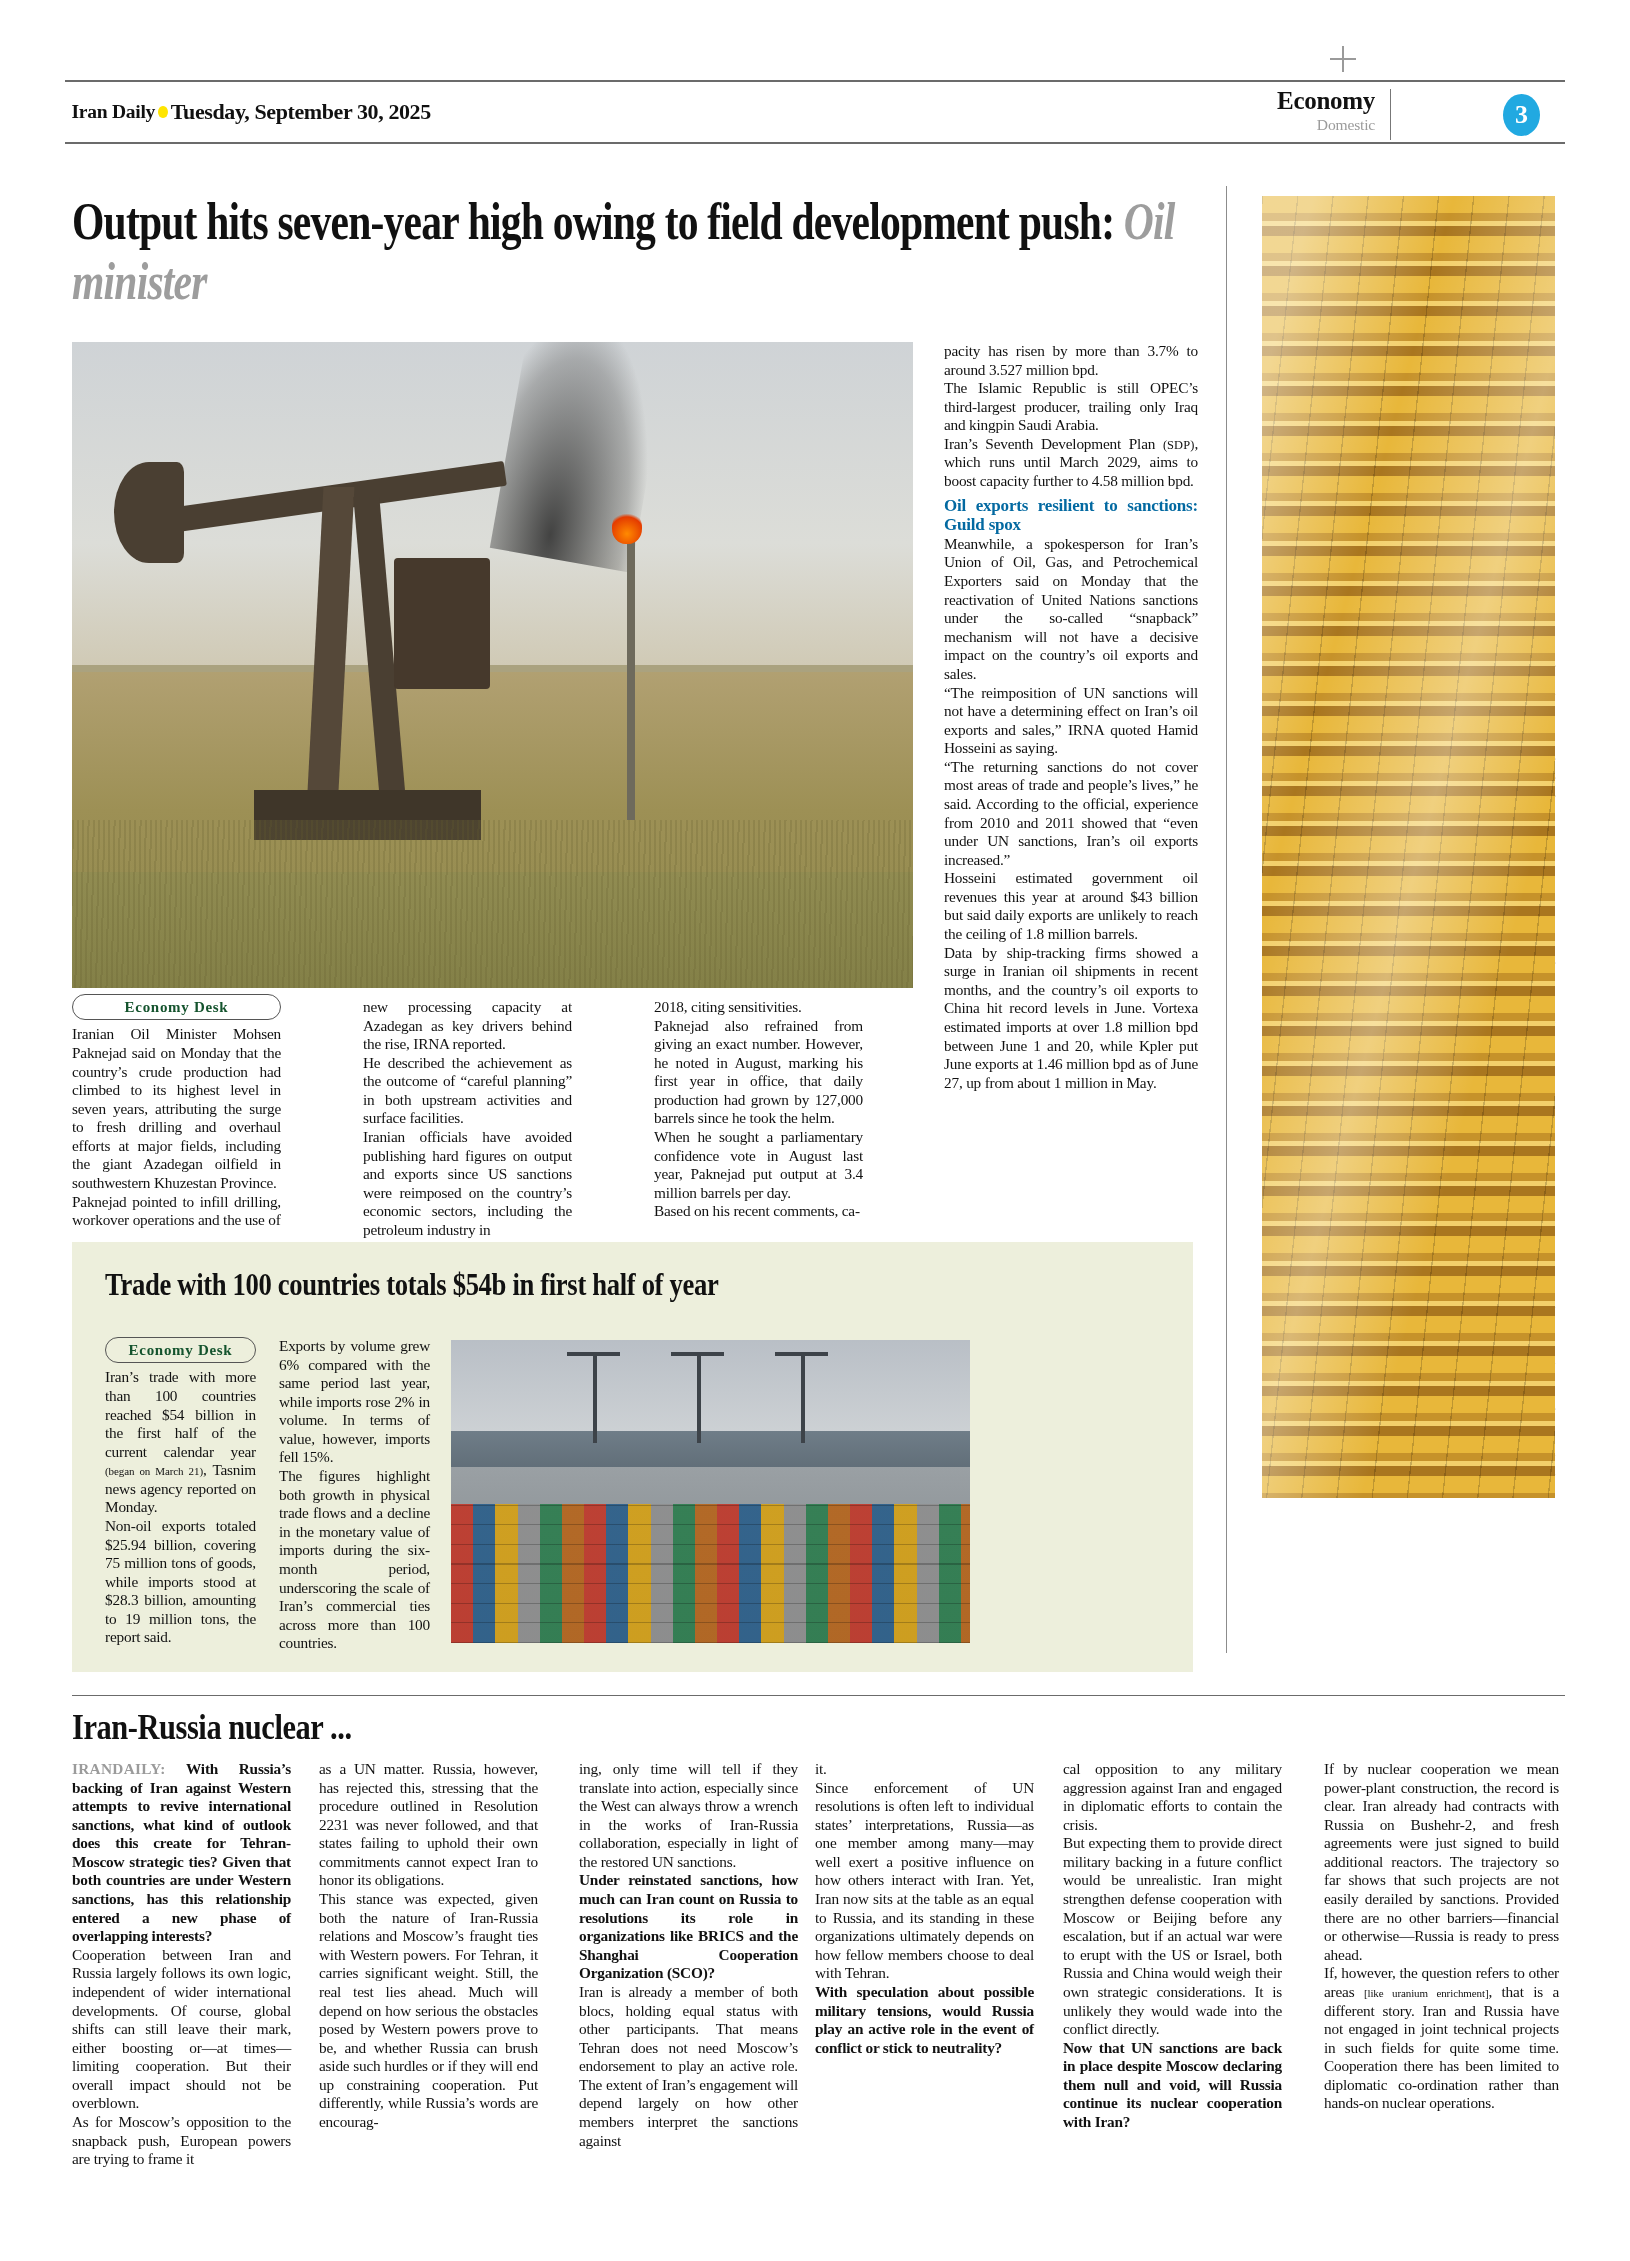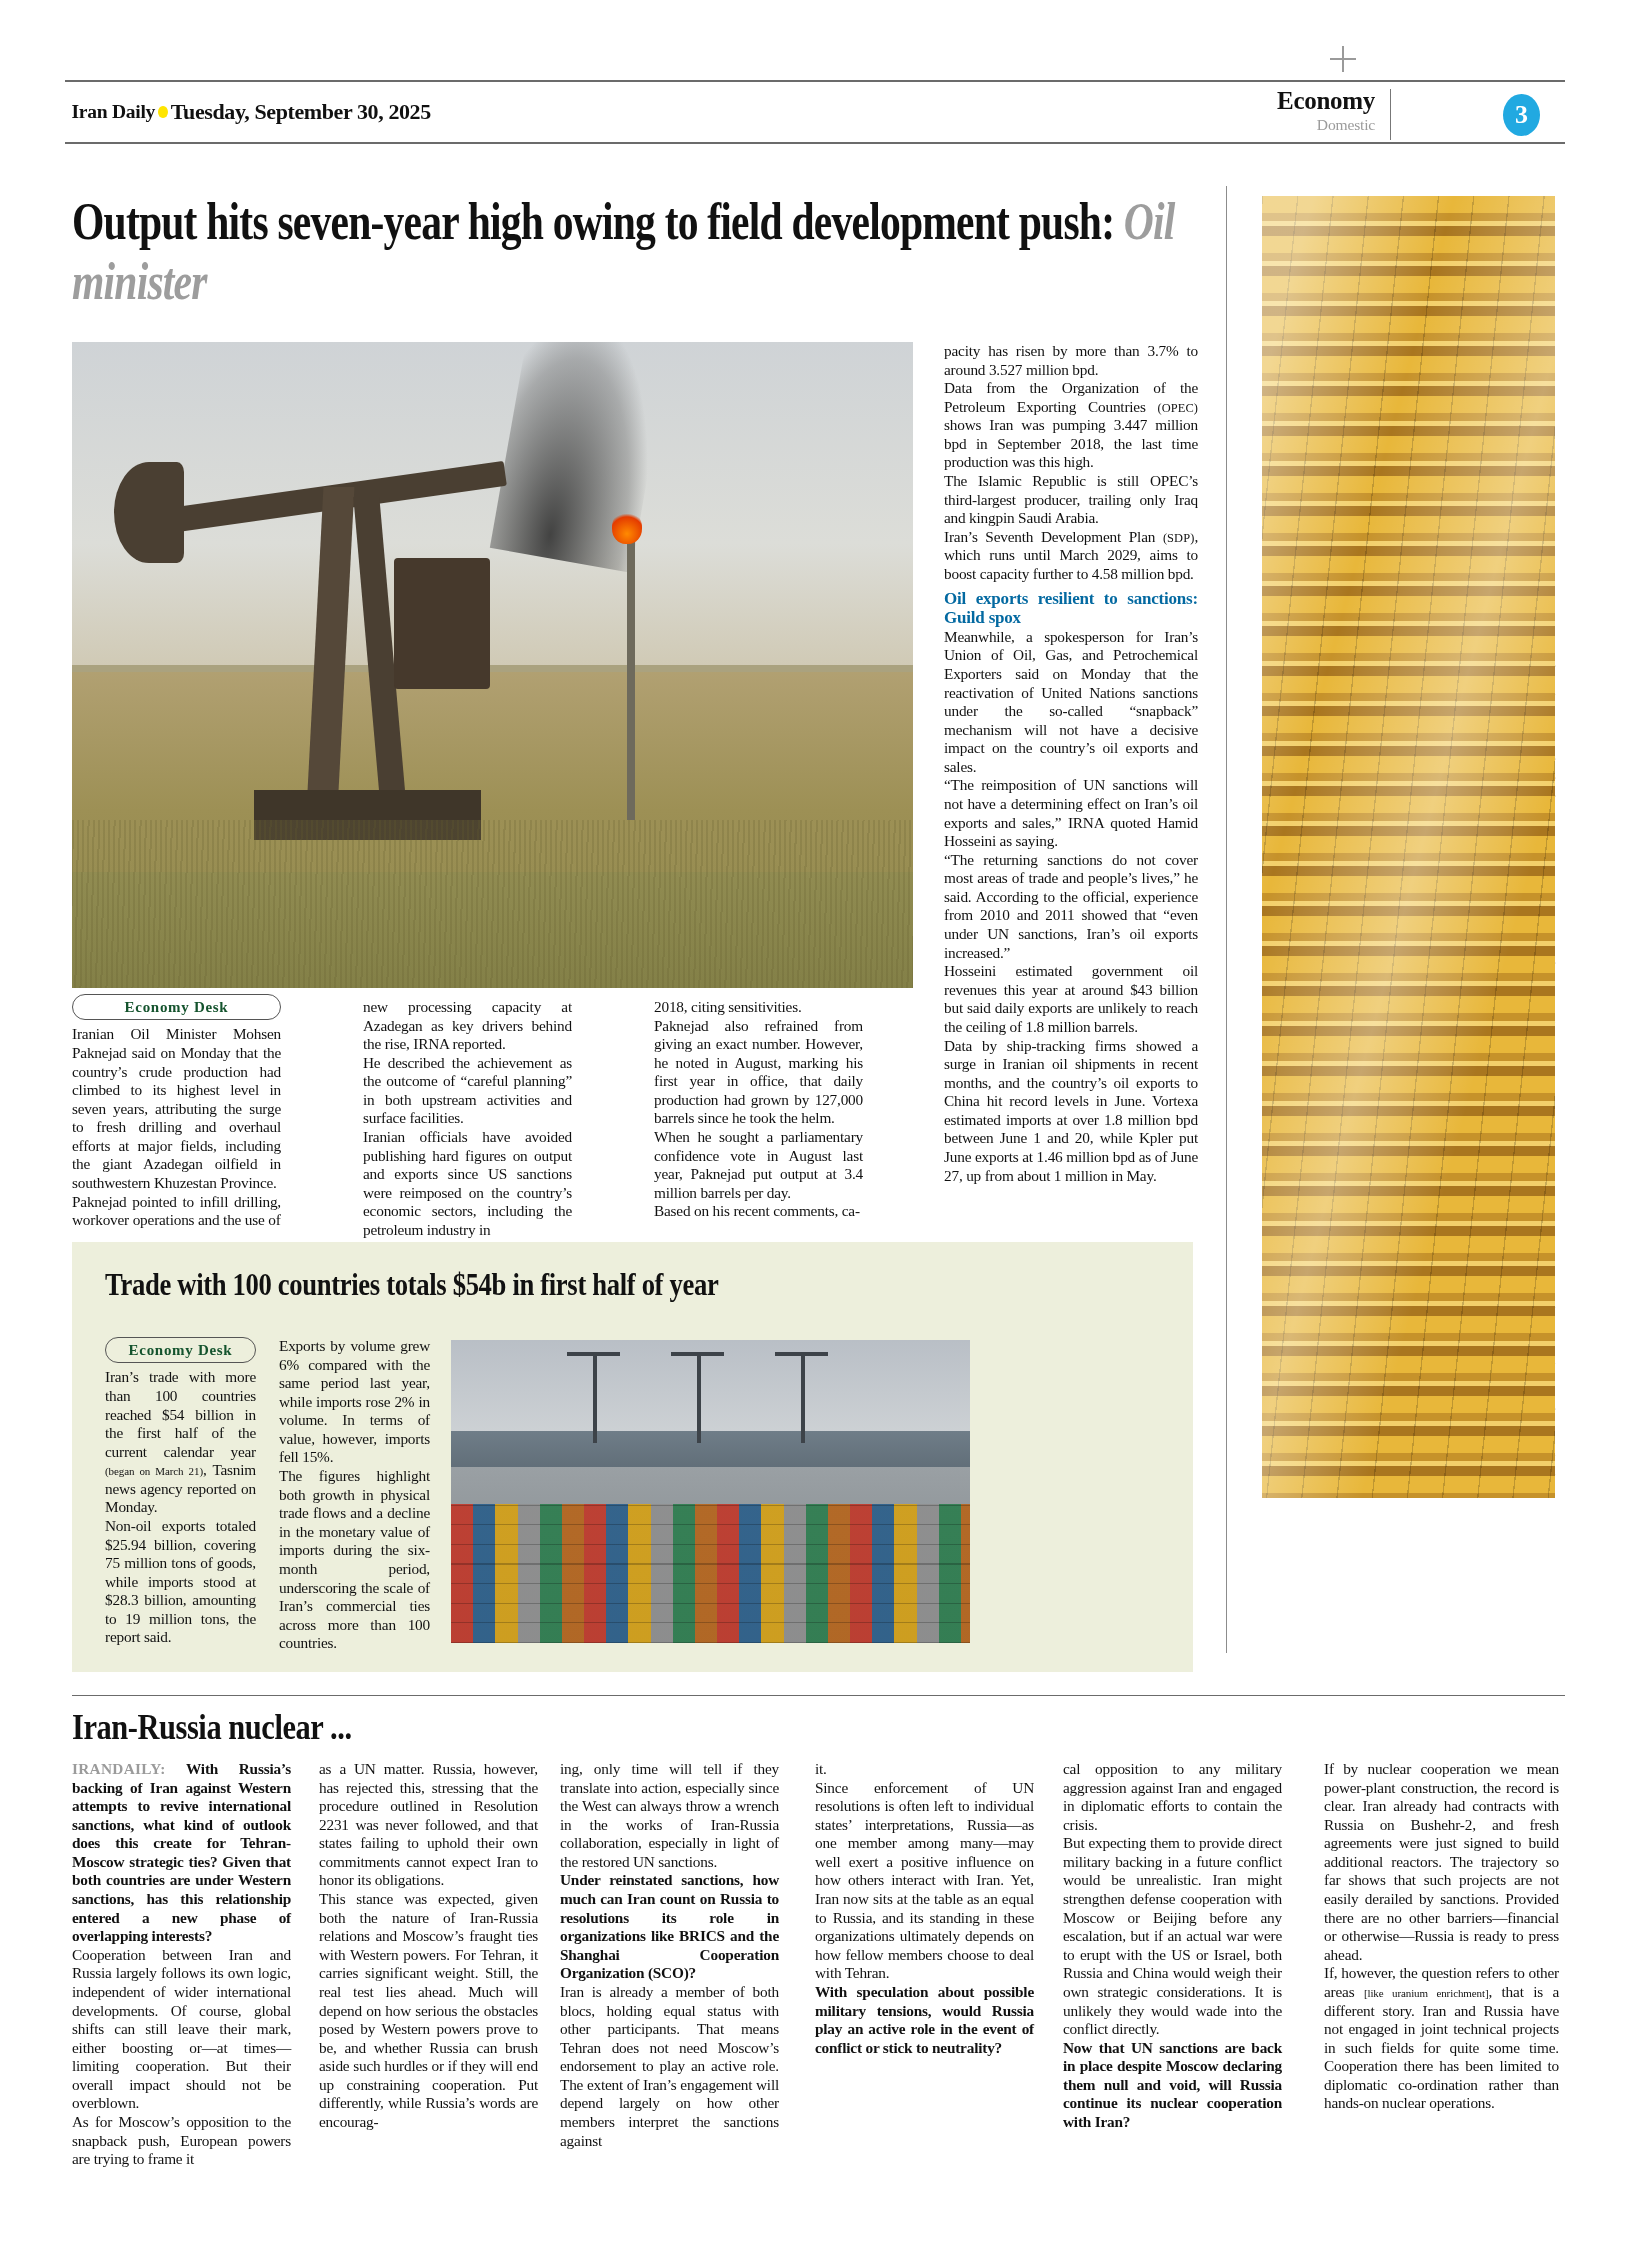--- a/index.html
+++ b/index.html
@@ -161,21 +161,20 @@
   <div class="col-b body-col">
     <p>new processing capacity at Azadegan as key drivers behind the rise, IRNA reported.<br>He described the achievement as the outcome of “careful planning” in both upstream activities and surface facilities.<br>Iranian officials have avoided publishing hard figures on output and exports since US sanctions were reimposed on the country’s economic sectors, including the petroleum industry in</p>
   </div>
 
   <div class="col-c body-col">
     <p>2018, citing sensitivities.<br>Paknejad also refrained from giving an exact number. However, he noted in August, marking his first year in office, that daily production had grown by 127,000 barrels since he took the helm.<br>When he sought a parliamentary confidence vote in August last year, Paknejad put output at 3.4 million barrels per day.<br>Based on his recent comments, ca-</p>
   </div>
 
   <div class="col-d body-col">
     <p>pacity has risen by more than 3.7% to around 3.527 million bpd.</p>
-    <p><span>Data from the Organization of the Petroleum Exporting Countries </span><span class="smallcap">(OPEC)</span><span> shows Iran was pumping 3.447 million bpd in September 2018, the last time production was this high.</span></p>
     <p>The Islamic Republic is still OPEC’s third-largest producer, trailing only Iraq and kingpin Saudi Arabia.</p>
     <p><span>Iran’s Seventh Development Plan </span><span class="smallcap">(SDP)</span><span>, which runs until March 2029, aims to boost capacity further to 4.58 million bpd.</span></p>
     <p class="subhead-blue" style="margin-top:5.2px">Oil exports resilient to sanctions: Guild spox</p>
     <p>Meanwhile, a spokesperson for Iran’s Union of Oil, Gas, and Petrochemical Exporters said on Monday that the reactivation of United Nations sanctions under the so-called “snapback” mechanism will not have a decisive impact on the country’s oil exports and sales.</p>
     <p>“The reimposition of UN sanctions will not have a determining effect on Iran’s oil exports and sales,” IRNA quoted Hamid Hosseini as saying.</p>
     <p>“The returning sanctions do not cover most areas of trade and people’s lives,” he said. According to the official, experience from 2010 and 2011 showed that “even under UN sanctions, Iran’s oil exports increased.”</p>
     <p>Hosseini estimated government oil revenues this year at around $43 billion but said daily exports are unlikely to reach the ceiling of 1.8 million barrels.</p>
     <p>Data by ship-tracking firms showed a surge in Iranian oil shipments in recent months, and the country’s oil exports to China hit record levels in June. Vortexa estimated imports at over 1.8 million bpd between June 1 and 20, while Kpler put June exports at 1.46 million bpd as of June 27, up from about 1 million in May.</p>
   </div>
 
@@ -229,21 +228,21 @@
 
   <div class="bcol body-col" style="left:72px">
     <p><span class="irandaily">IRANDAILY:</span><span class="q"> With Russia’s backing of Iran against Western attempts to revive international sanctions, what kind of outlook does this create for Tehran-Moscow strategic ties? Given that both countries are under Western sanctions, has this relationship entered a new phase of overlapping interests?</span></p>
     <p>Cooperation between Iran and Russia largely follows its own logic, independent of wider international developments. Of course, global shifts can still leave their mark, either boosting or—at times—limiting cooperation. But their overall impact should not be overblown.<br>As for Moscow’s opposition to the snapback push, European powers are trying to frame it</p>
   </div>
 
   <div class="bcol body-col" style="left:319px">
     <p>as a UN matter. Russia, however, has rejected this, stressing that the procedure outlined in Resolution 2231 was never followed, and that states failing to uphold their own commitments cannot expect Iran to honor its obligations.<br>This stance was expected, given both the nature of Iran-Russia relations and Moscow’s fraught ties with Western powers. For Tehran, it carries significant weight. Still, the real test lies ahead. Much will depend on how serious the obstacles posed by Western powers prove to be, and whether Russia can brush aside such hurdles or if they will end up constraining cooperation. Put differently, while Russia’s words are encourag-</p>
   </div>
 
-  <div class="bcol body-col" style="left:560px">
+  <div class="bcol body-col" style="left:579px">
     <p>ing, only time will tell if they translate into action, especially since the West can always throw a wrench in the works of Iran-Russia collaboration, especially in light of the restored UN sanctions.</p>
     <p class="q">Under reinstated sanctions, how much can Iran count on Russia to resolutions its role in organizations like BRICS and the Shanghai Cooperation Organization (SCO)?</p>
     <p>Iran is already a member of both blocs, holding equal status with other participants. That means Tehran does not need Moscow’s endorsement to play an active role. The extent of Iran’s engagement will depend largely on how other members interpret the sanctions against</p>
   </div>
 
   <div class="bcol body-col" style="left:815px">
     <p>it.</p>
     <p>Since enforcement of UN resolutions is often left to individual states’ interpretations, Russia—as one member among many—may well exert a positive influence on how others interact with Iran. Yet, Iran now sits at the table as an equal to Russia, and its standing in these organizations ultimately depends on how fellow members choose to deal with Tehran.</p>
     <p class="q">With speculation about possible military tensions, would Russia play an active role in the event of conflict or stick to neutrality?</p>
   </div>

